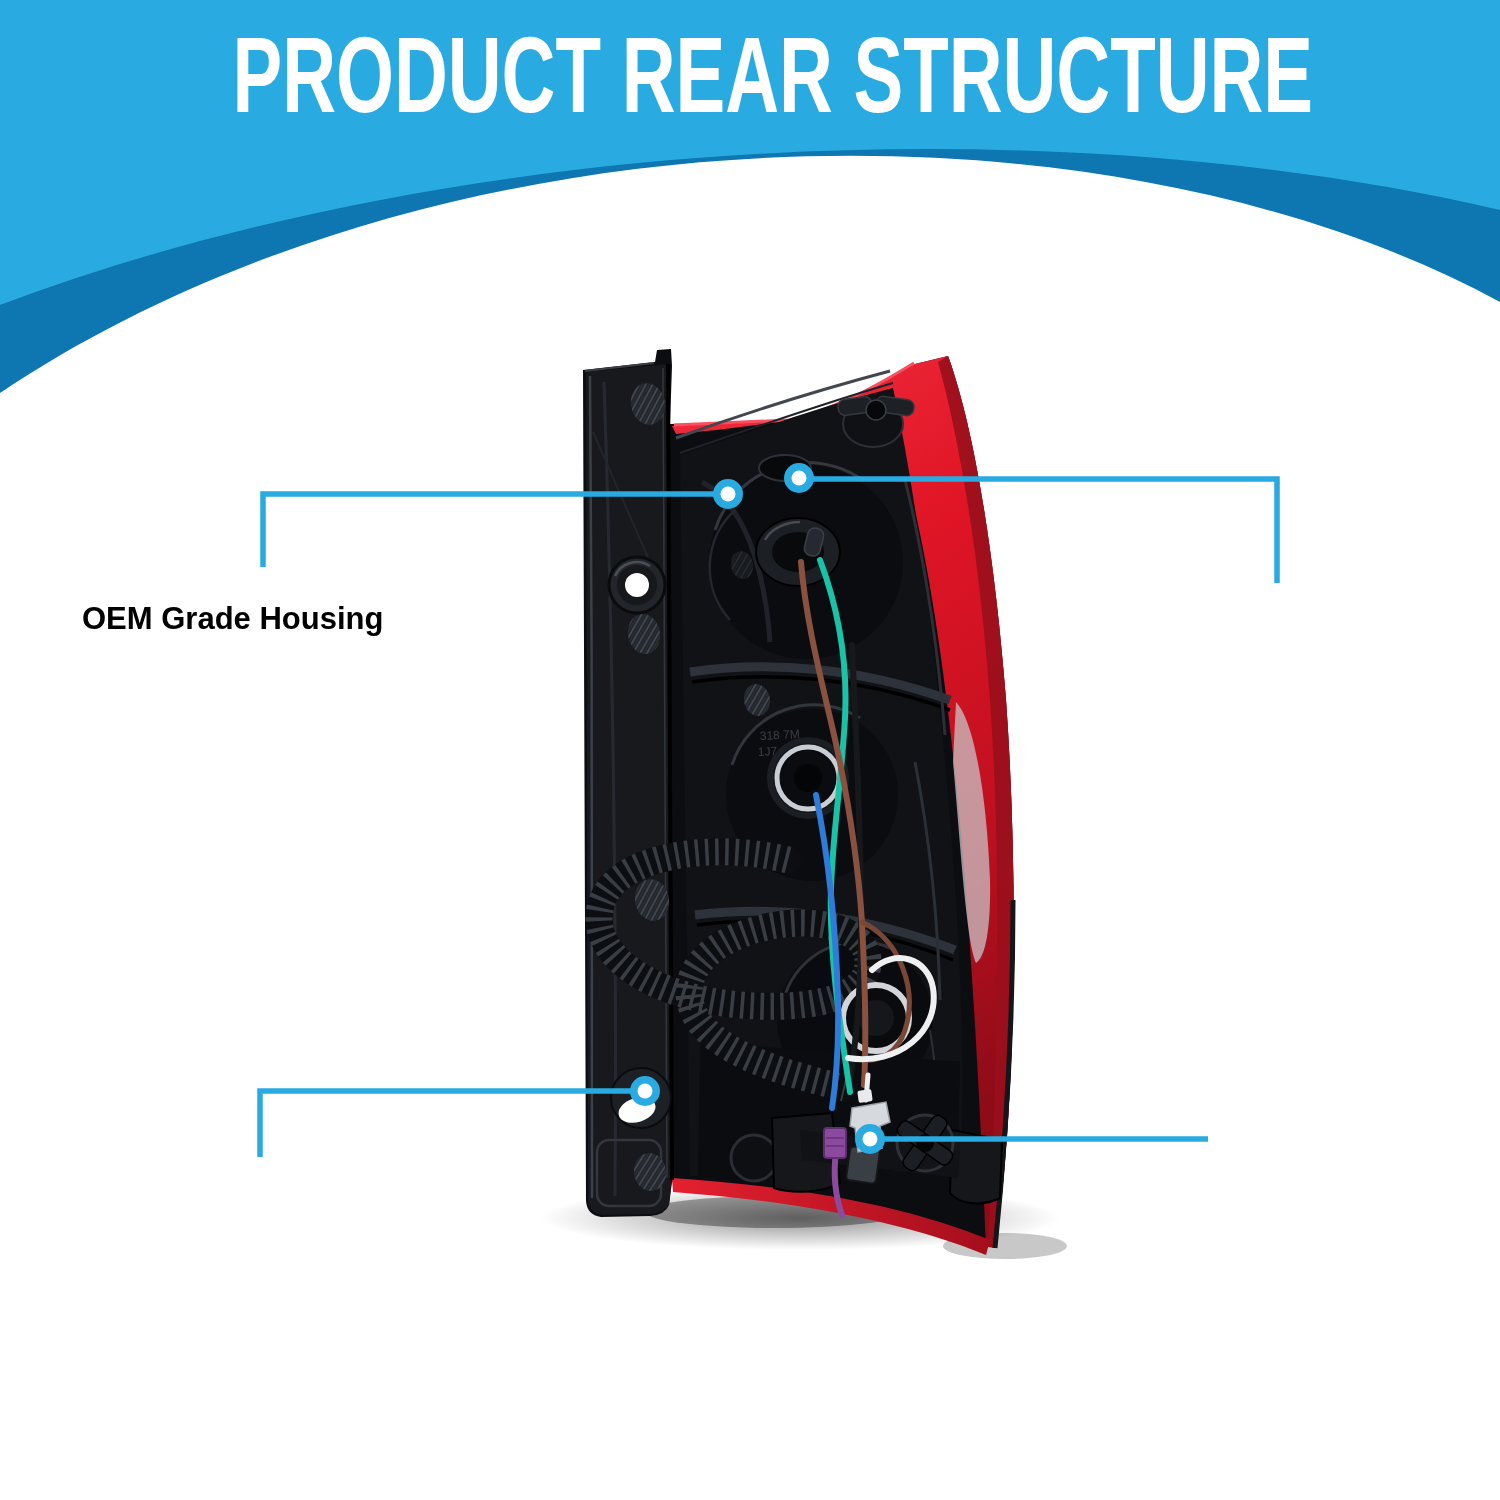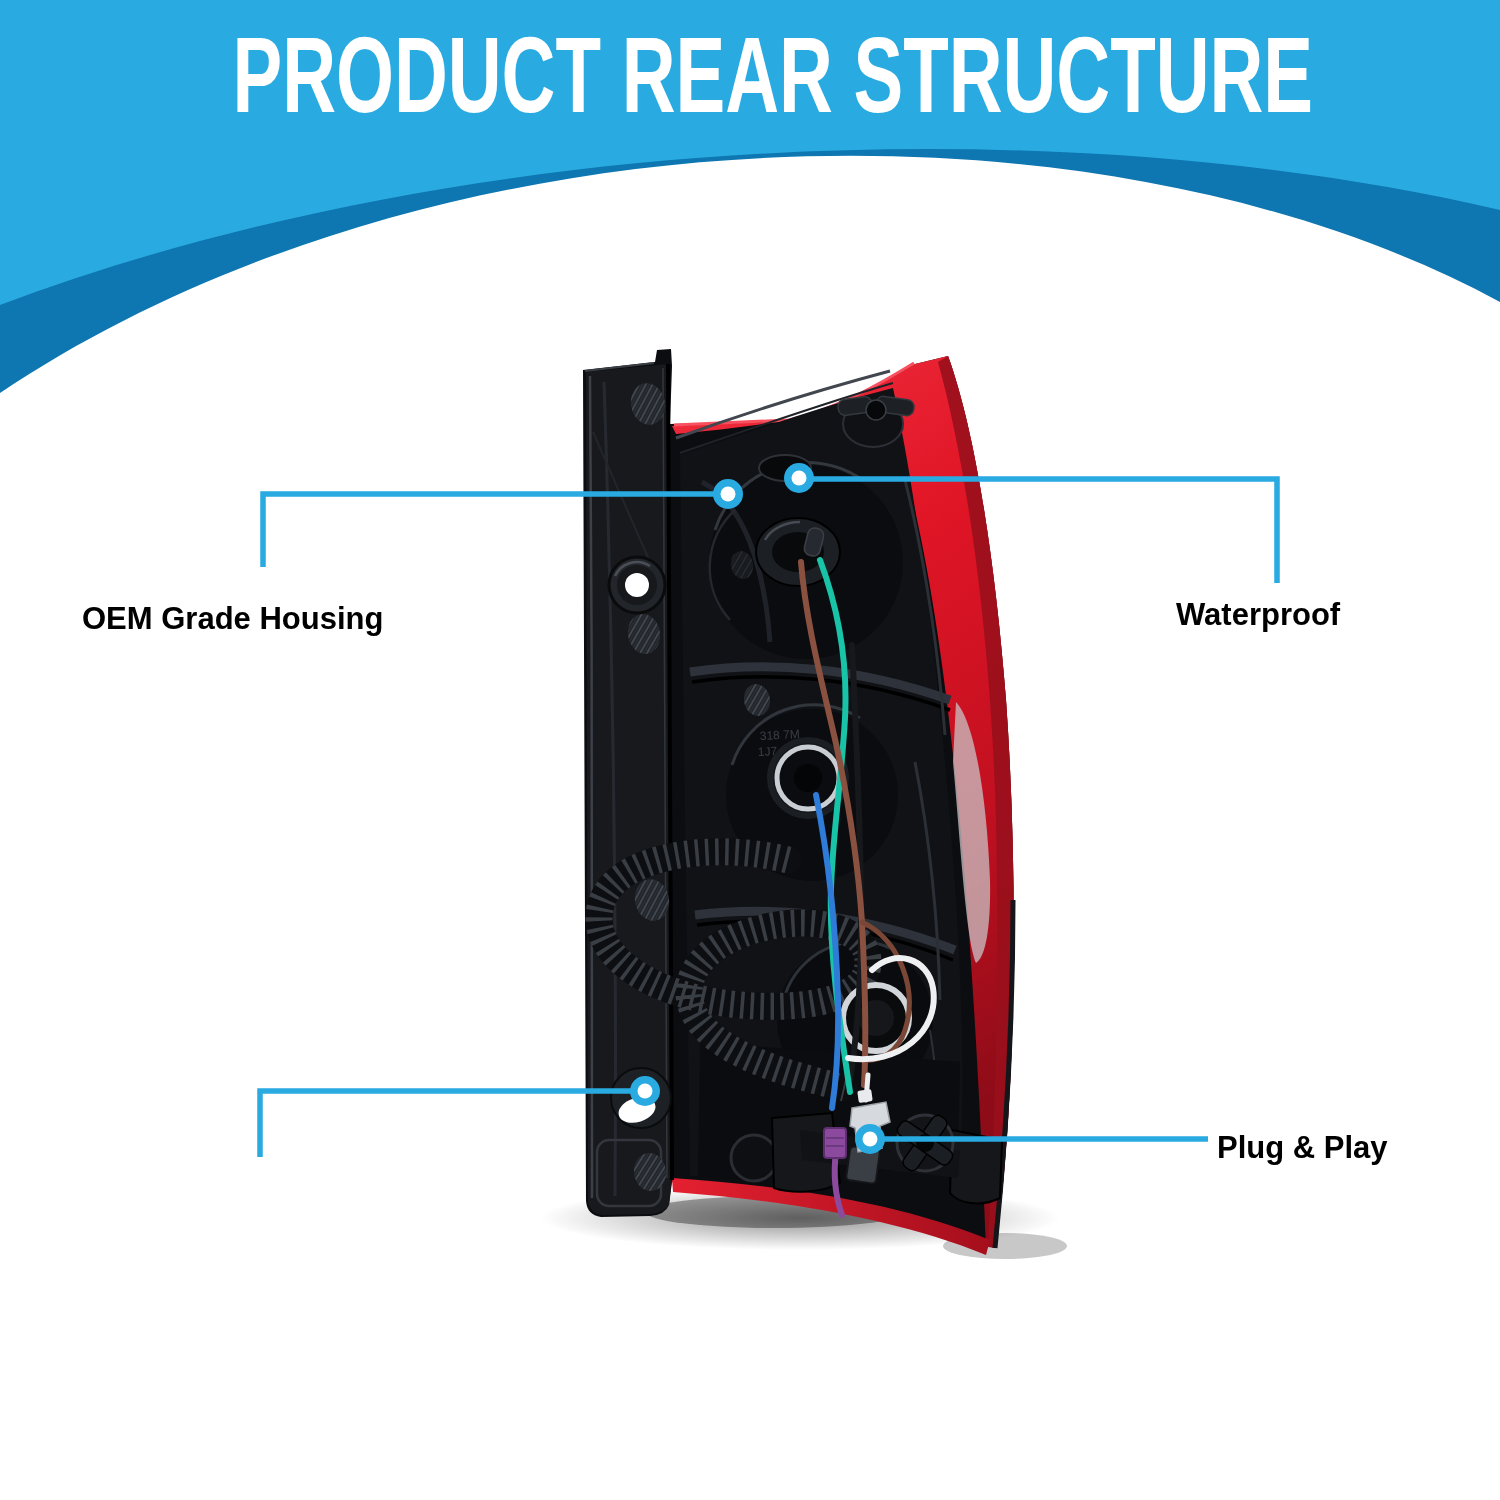--- a/index.html
+++ b/index.html
@@ -248,16 +248,14 @@
       <g>
         <circle class="dot-outer" cx="870" cy="1139" r="15"></circle>
         <circle class="dot-inner" cx="870" cy="1139" r="7.5"></circle>
       </g>
     </g>
   </svg>
 
   <div class="banner-title">PRODUCT REAR STRUCTURE</div>
 
   <div class="callout-label" style="left:82px;  top:592px;">OEM Grade Housing</div>
-  <div class="callout-label" style="left:1176px;top:588px;">Waterproof</div>
-  <div class="callout-label" style="left:1217px;top:1121px;">Plug &amp; Play</div>
 
 </div>
 
 </body></html>

